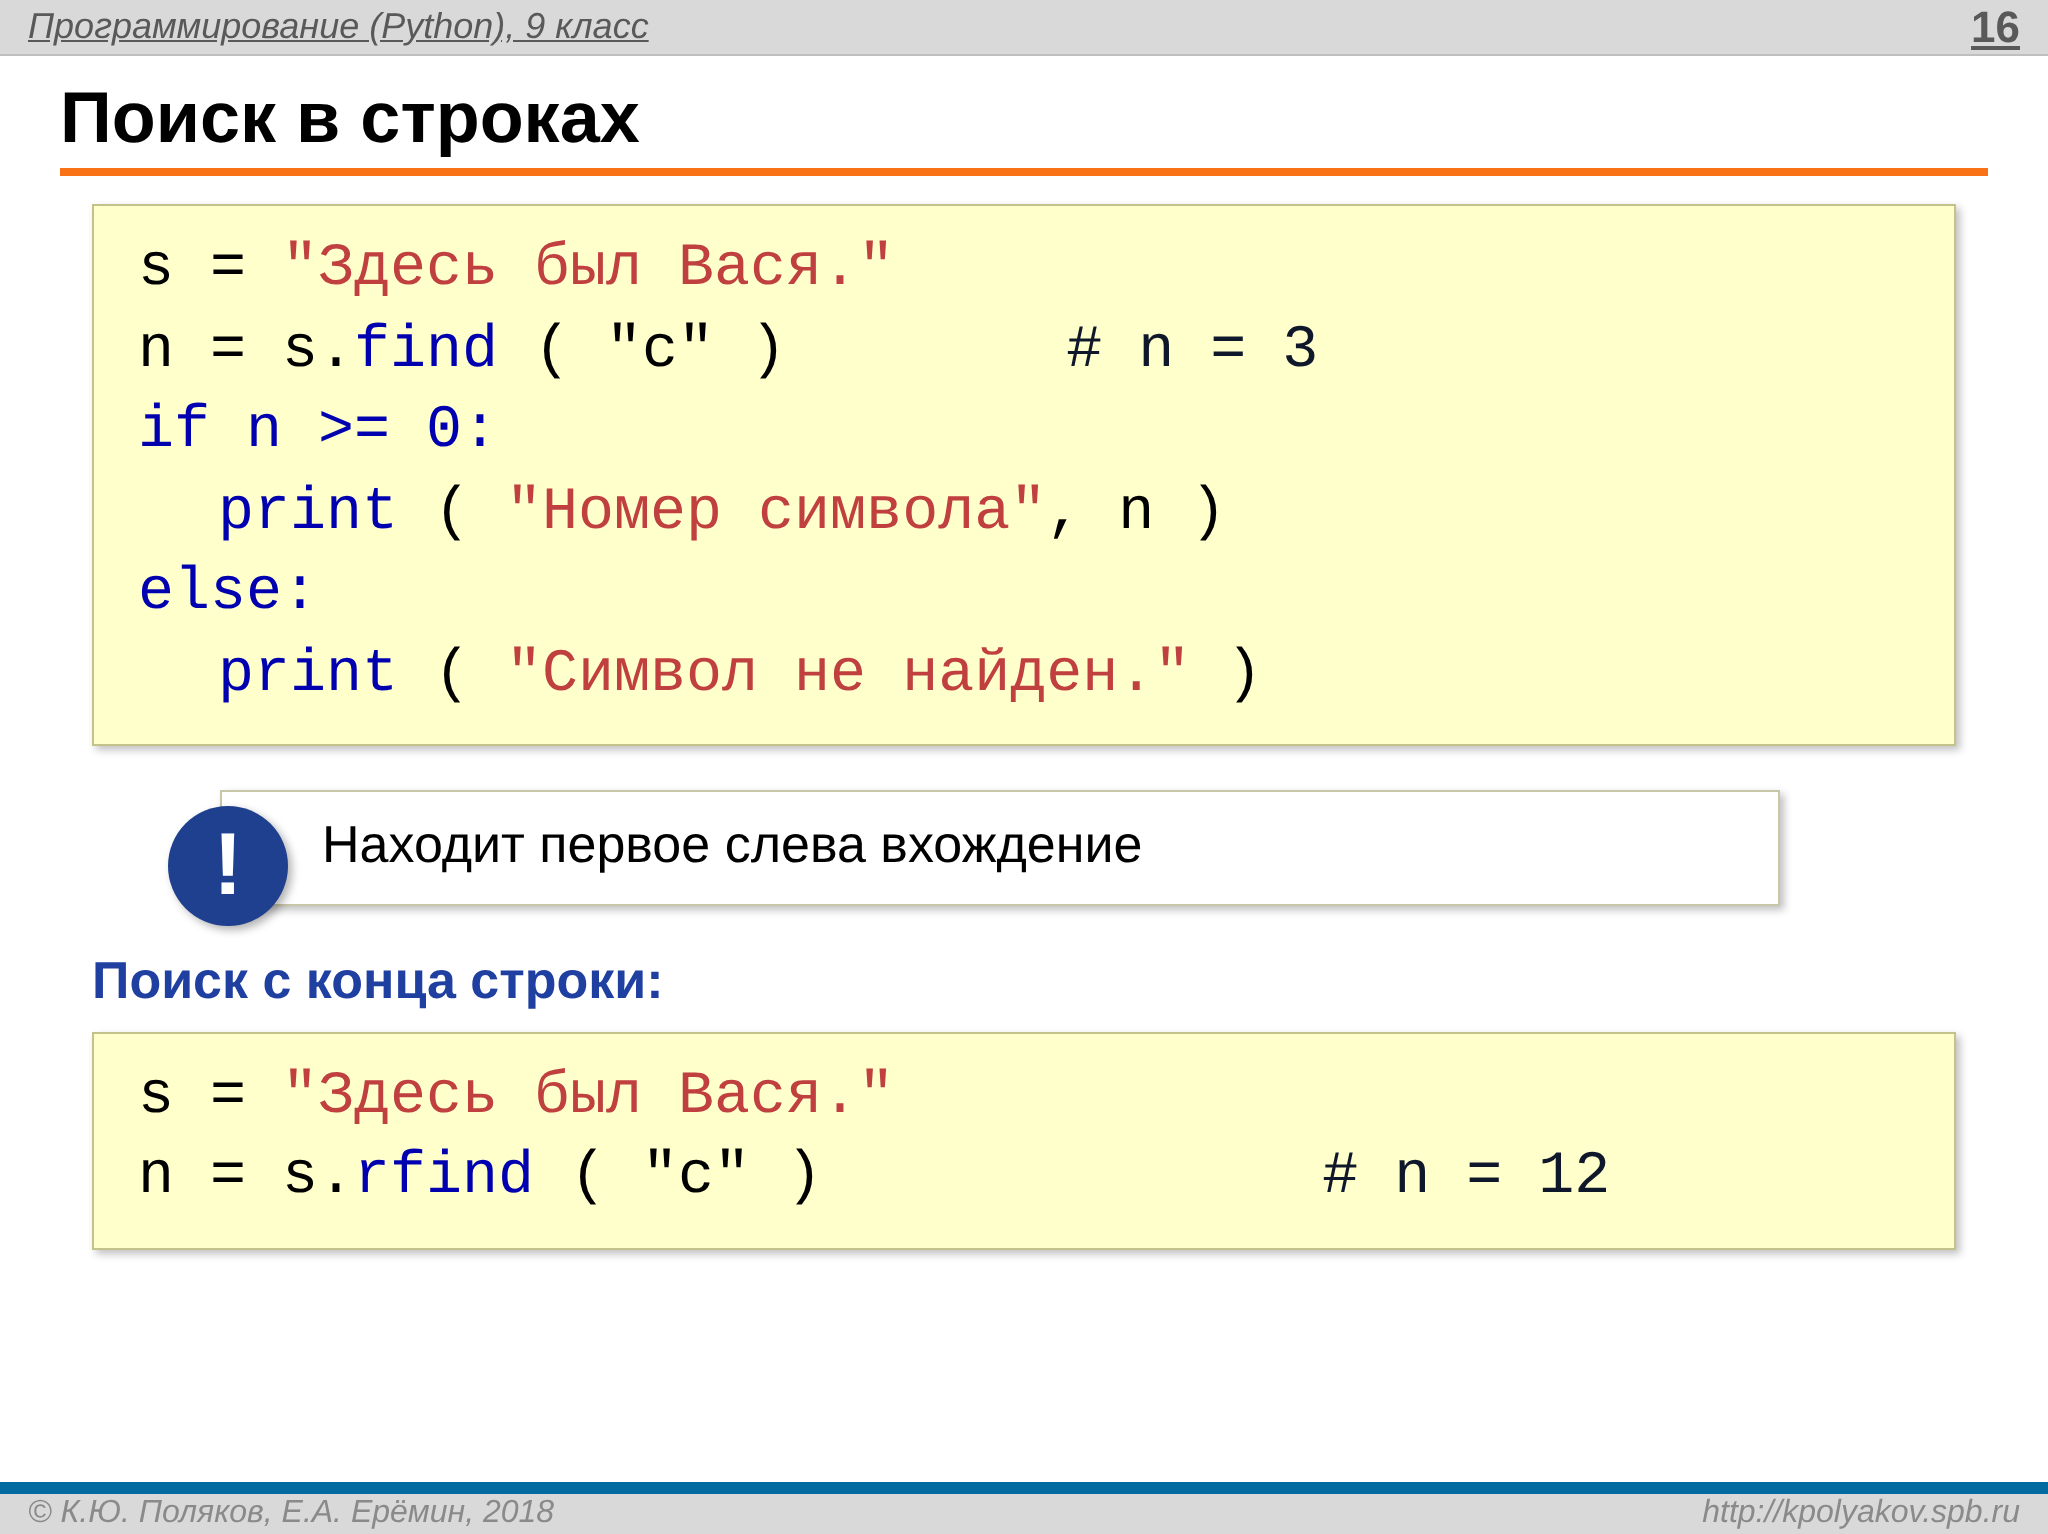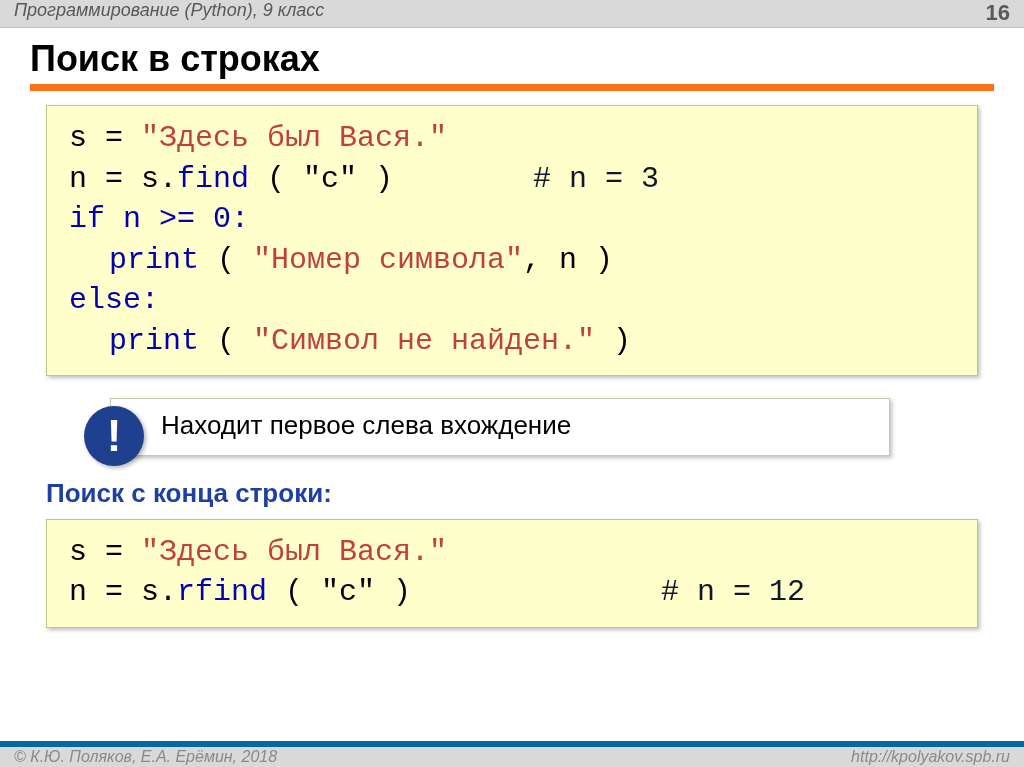--- a/index.html
+++ b/index.html
@@ -2,30 +2,30 @@
 <html><head>
 <meta charset="utf-8">
 <style>
   * { box-sizing: border-box; margin: 0; padding: 0; }
   html, body { width: 1024px; height: 767px; font-family: Arial, Helvetica, sans-serif; background: #fff; }
   .page { width: 1024px; height: 767px; display: flex; flex-direction: column; position: relative; }
 
   
   .topbar {
     height: 28px; background: #d9d9d9; border-bottom: 1px solid #bfbfbf;
-    display: flex; align-items: flex-start; justify-content: space-between;
-    padding: 0 14px; font-style: italic; color: #595959; font-size: 18px;
+    display: flex; align-items: center; justify-content: space-between;
+    padding: 0 14px; font-style: italic; color: #595959; font-size: 18px; text-decoration: underline;
   }
   .topbar .pagenum { font-weight: bold; font-size: 22px; color: #595959; font-style: normal; }
 
   
   .slide-title {
     margin: 10px 30px 8px 30px;
     font-size: 36px; font-weight: bold; color: #000;
-    border-bottom: 7px solid #f97316;
+    border-bottom: 4px solid #f97316;
     padding-bottom: 4px;
   }
 
   .content { flex: 1 1 auto; padding: 0 46px 0 46px; }
 
   
   .codebox {
     background: #ffffcc;
     border: 1px solid #c2c28a;
     box-shadow: 2px 2px 4px rgba(0,0,0,.25);

